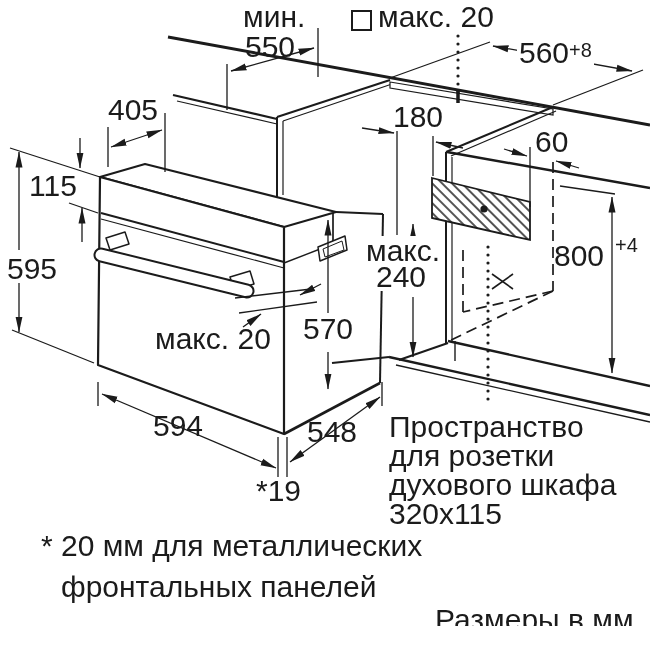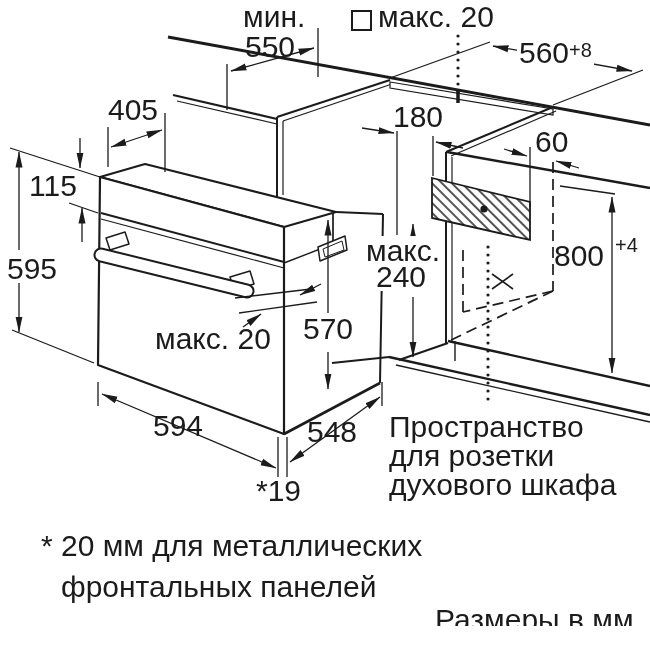--- a/index.html
+++ b/index.html
@@ -151,19 +151,20 @@
   <span class="lbl wbg" style="left:374px;top:262px">240</span>
   <span class="lbl" style="left:155px;top:324px">макс. 20</span>
   <span class="lbl wbg" style="left:301px;top:314px">570</span>
   <span class="lbl" style="left:153px;top:411px">594</span>
   <span class="lbl" style="left:307px;top:417px">548</span>
   <span class="lbl" style="left:256px;top:476px">*19</span>
 
   <span class="note" style="left:389px;top:412px">Пространство</span>
   <span class="note" style="left:389px;top:441px">для розетки</span>
   <span class="note" style="left:389px;top:470px">духового шкафа</span>
+  <span class="note" style="left:389px;top:499px">320x115</span>
 
   <span class="note" style="left:41px;top:531px">* 20 мм для металлических</span>
   <span class="note" style="left:61px;top:572px">фронтальных панелей</span>
 
   <span class="note" style="left:435px;top:605px">Размеры в мм</span>
 
 </div>
 
 </body></html>

